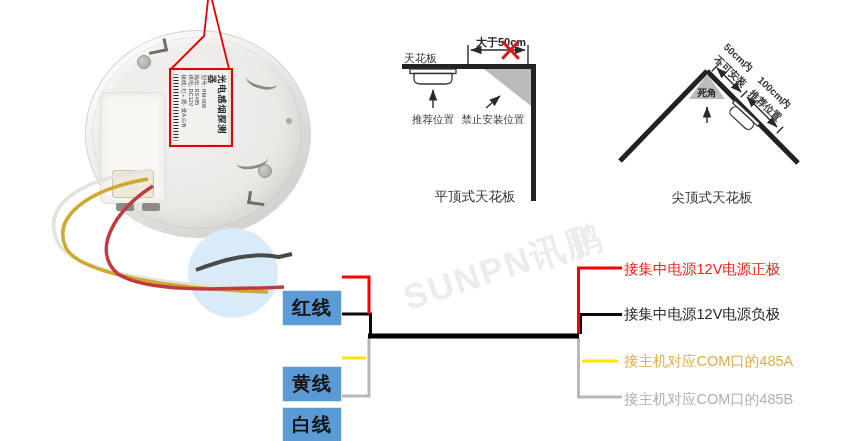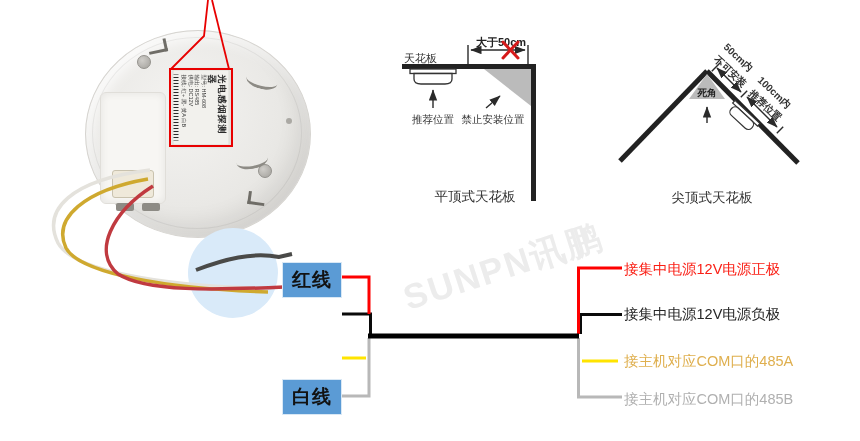--- a/index.html
+++ b/index.html
@@ -48,21 +48,21 @@
   .overlay{position:absolute;left:0;top:0;width:860px;height:441px;}
   .dline{stroke:#2a2a2a;stroke-width:1.4;fill:none;} .t105{font-size:10.5px;fill:#333;}
   .t11{font-size:11px;fill:#333;} .t11b{font-size:11px;font-weight:700;fill:#222;}
   .t95{font-size:9.5px;fill:#222;font-weight:700;}
   .t10b{font-size:10px;font-weight:700;fill:#333;}
   .caption{font-size:13.5px;fill:#333;}
   .conn-label{font-size:14.5px;}
   
   .wire-box{position:absolute;left:282px;width:60px;height:36px;background:#5b9bd5;
     border:1px solid #d9e8f5;box-sizing:border-box;display:flex;align-items:center;justify-content:center;
-    font-size:19px;font-weight:700;color:#121212;letter-spacing:1px;}
+    font-size:19px;font-weight:700;color:#121212;letter-spacing:1px;margin-top:28px;}
 </style>
 </head>
 <body>
 
 <div class="stage">
 
   <div class="watermark">SUNPN讯鹏</div>
 
   <div class="detector"></div>
   <div class="detector-ring"></div>
@@ -181,17 +181,20 @@
     <div class="label-line">输出: RS485</div>
     <div class="label-line">供电: DC12V</div>
     <div class="label-line">接线: 红+ 黑- 黄A 白B</div>
     <div class="label-barcode"></div>
   </div>
   <div class="label-red-rect"></div>
 
   <div class="wire-box" style="top:262px">
     <span>红线</span>
   </div>
+  <div class="wire-box" style="top:338px">
+    <span>黄线</span>
+  </div>
   <div class="wire-box" style="top:379px">
     <span>白线</span>
   </div>
 
 </div>
 
 </body></html>

